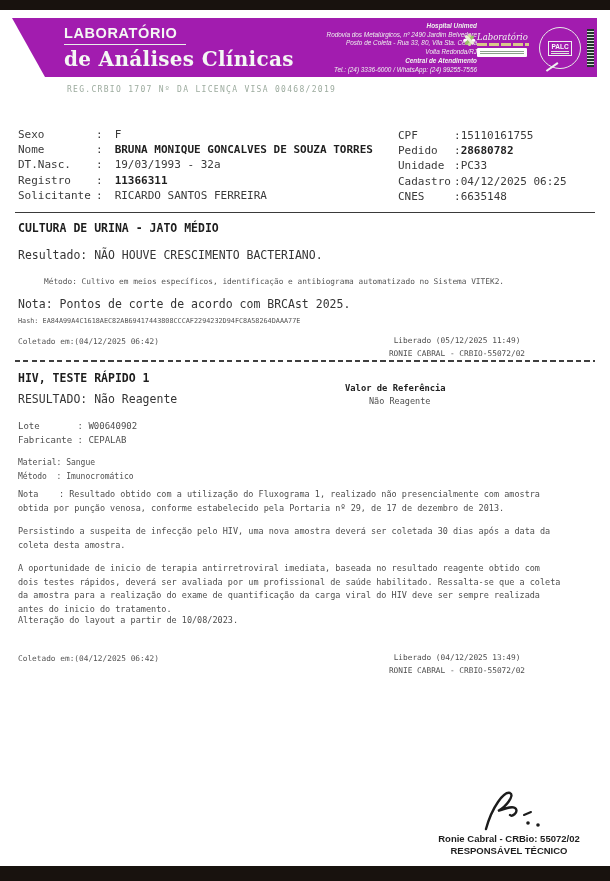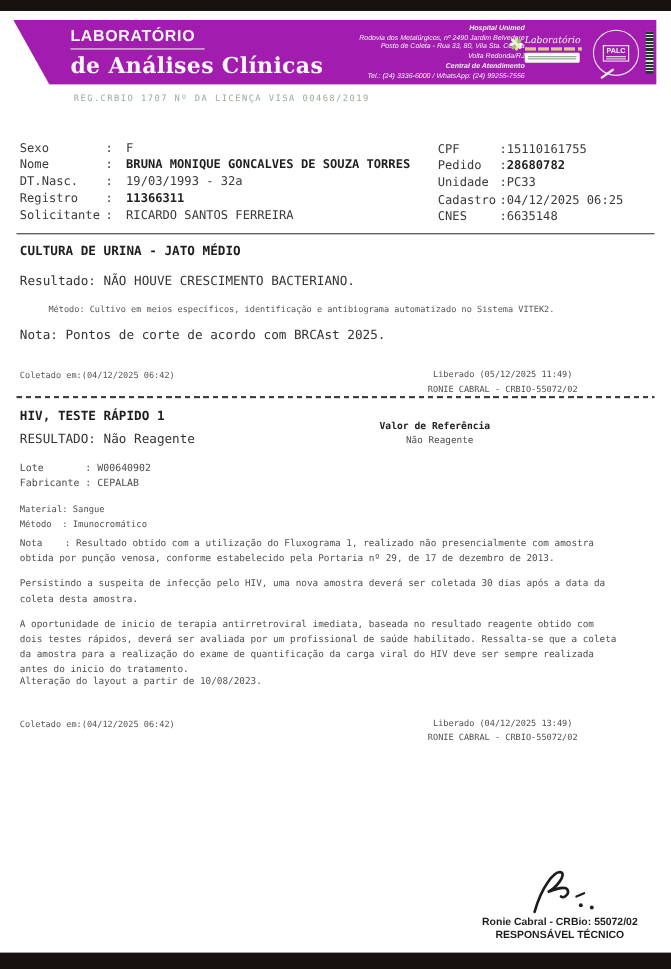--- a/index.html
+++ b/index.html
@@ -137,20 +137,21 @@
     <div class="prow"><span class="lab">Cadastro</span><span class="colon"></span><span class="val">04/12/2025 06:25</span></div>
     <div class="prow"><span class="lab">CNES</span><span class="colon"></span><span class="val">6635148</span></div>
   </div>
 
   <div class="hr1"></div>
 
   <div class="abs t-title" style="left:18px;top:221px;">CULTURA DE URINA - JATO MÉDIO</div>
   <div class="abs t-main" style="left:18px;top:248px;">Resultado: NÃO HOUVE CRESCIMENTO BACTERIANO.</div>
   <div class="abs t-small" style="left:18px;top:277px;margin-left:26px;">Método: Cultivo em meios específicos, identificação e antibiograma automatizado no Sistema VITEK2.</div>
   <div class="abs t-main" style="left:18px;top:297px;">Nota: Pontos de corte de acordo com BRCAst 2025.</div>
+  <div class="abs t-tiny" style="left:18px;top:317px;">Hash: EA84A99A4C1618AEC82AB69417443808CCCAF2294232D94FC8A58264DAAA77E</div>
   <div class="abs t-small" style="left:18px;top:337px;">Coletado em:(04/12/2025 06:42)</div>
   <div class="abs released" style="left:357px;top:334px;width:200px;">
     <div>Liberado (05/12/2025 11:49)</div>
     <div>RONIE CABRAL - CRBIO-55072/02</div>
   </div>
 
   <div class="dashes"></div>
 
   <div class="abs t-title" style="left:18px;top:371px;text-align:center;">HIV, TESTE RÁPIDO 1</div>
   <div class="abs refhead" style="left:345px;top:383px;">Valor de Referência</div>

